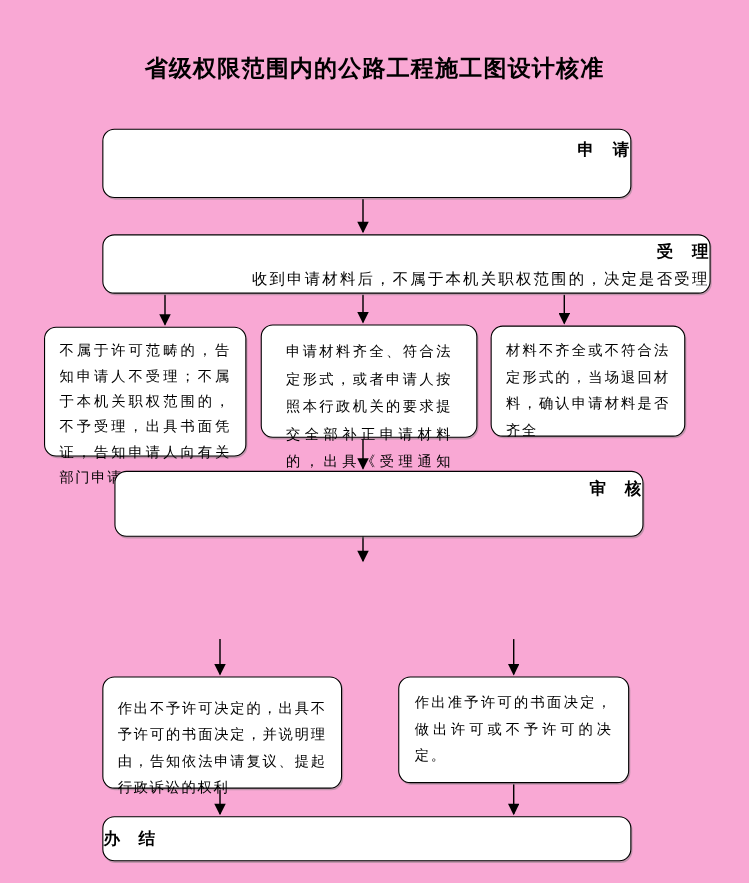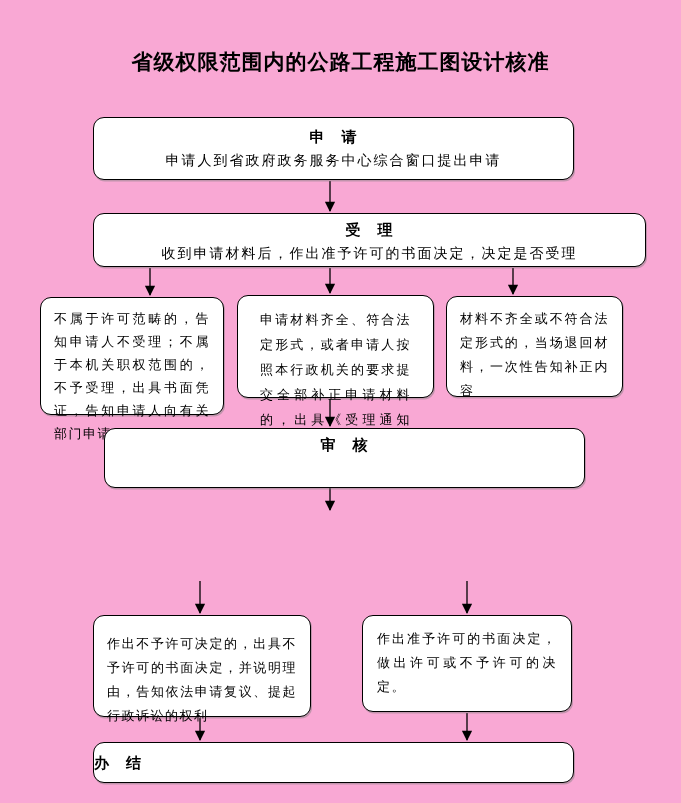--- a/index.html
+++ b/index.html
@@ -34,21 +34,21 @@
     position: absolute;
     box-sizing: border-box;
     border: 1.4px solid #000000;
     border-radius: 11px;
     background: #ffffff;
     box-shadow: 1px 1.5px 0 rgba(125,125,125,0.45);
   }
   .node.stage {
     display: flex;
     flex-direction: column;
-    align-items: center;
+    align-items: flex-end;
     justify-content: flex-start;
     padding-top: 7px;
   }
   .node-title {
     text-align: center;
     font-weight: bold;
     font-size: 15px;
     line-height: 24px;
     letter-spacing: 1px;
     white-space: pre;
@@ -102,33 +102,32 @@
       <line x1="330" y1="483" x2="330" y2="510" marker-end="url(#arrow)"></line>
       <line x1="200" y1="581" x2="200" y2="613" marker-end="url(#arrow)"></line>
       <line x1="467" y1="581" x2="467" y2="613" marker-end="url(#arrow)"></line>
       <line x1="200" y1="718" x2="200" y2="740" marker-end="url(#arrow)"></line>
       <line x1="467" y1="713" x2="467" y2="740" marker-end="url(#arrow)"></line>
     </g>
   </svg>
 
   <div class="node stage" id="node-apply">
     <div class="node-title">申　请</div>
-    <div class="node-text">申请人到省政府政务服务中心综合窗口提出申请</div>
   </div>
 
   <div class="node stage" id="node-accept">
     <div class="node-title">受　理</div>
-    <div class="node-text">收到申请材料后，作出准予许可的书面决定，决定是否受理</div>
+    <div class="node-text">收到申请材料后，不属于本机关职权范围的，决定是否受理</div>
   </div>
 
   <div class="node branch-text" id="node-branch-left">不属于许可范畴的，告知申请人不受理；不属于本机关职权范围的，不予受理，出具书面凭证，告知申请人向有关部门申请</div>
 
   <div class="node branch-text" id="node-branch-middle">申请材料齐全、符合法定形式，或者申请人按照本行政机关的要求提交全部补正申请材料的，出具《受理通知书》</div>
 
-  <div class="node branch-text" id="node-branch-right">材料不齐全或不符合法定形式的，当场退回材料，一次性告知补正内容</div>
+  <div class="node branch-text" id="node-branch-right">材料不齐全或不符合法定形式的，当场退回材料，确认申请材料是否齐全</div>
 
   <div class="node stage" id="node-review">
     <div class="node-title">审　核</div>
   </div>
 
 
   <div class="node branch-text" id="node-deny">作出不予许可决定的，出具不予许可的书面决定，并说明理由，告知依法申请复议、提起行政诉讼的权利</div>
 
   <div class="node branch-text" id="node-approve">作出准予许可的书面决定，做出许可或不予许可的决定。</div>
 

